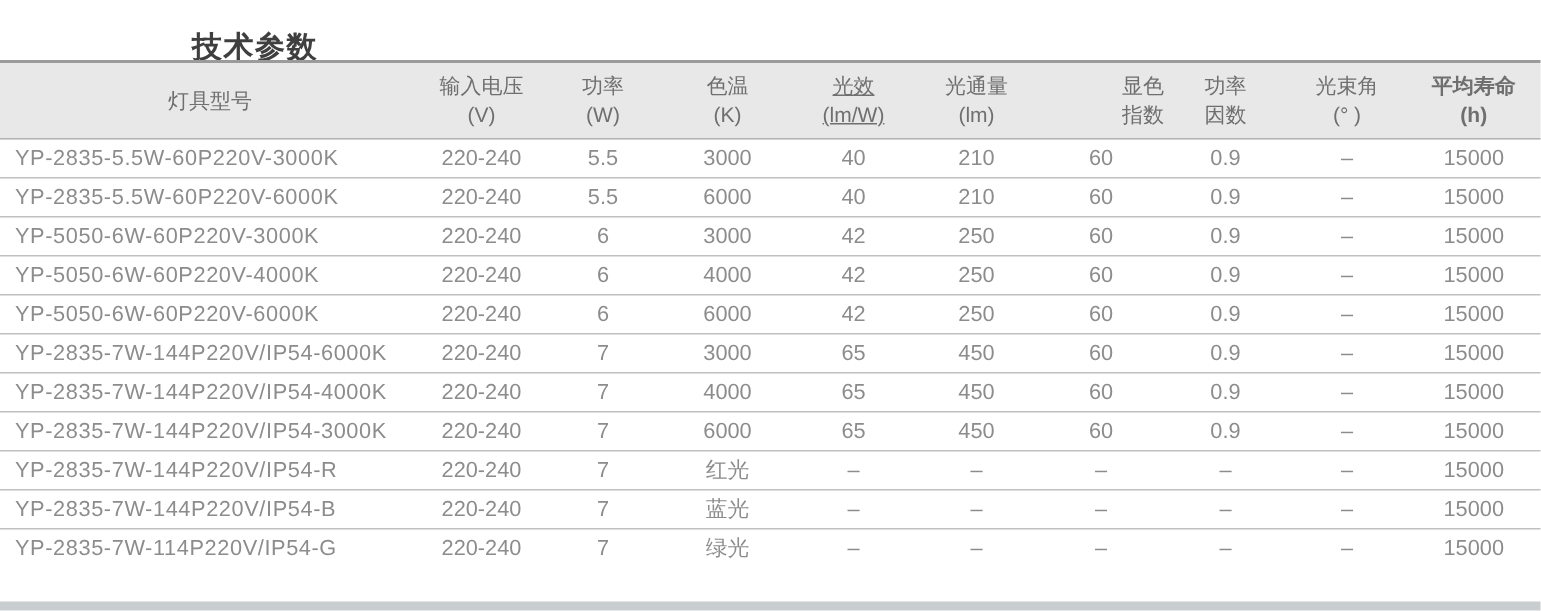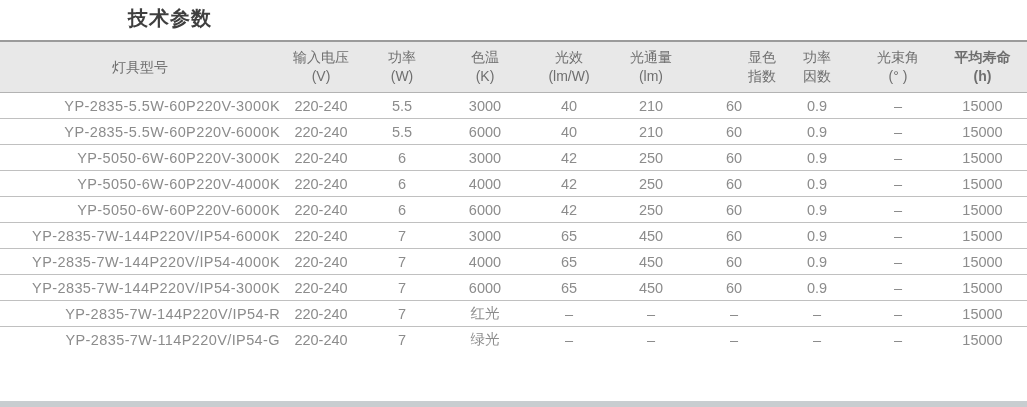--- a/index.html
+++ b/index.html
@@ -13,21 +13,21 @@
     --title-text:#3f3f3f;
   }
   html,body{margin:0;padding:0;}
   body{
     width:1027px;height:407px;
     background:#ffffff;
     font-family:"Liberation Sans","DejaVu Sans",sans-serif;
     position:relative;overflow:hidden;
   }
   .page-title{
-    position:absolute;left:128px;top:5px;
+    position:absolute;left:128px;top:18px;
     font-size:20px;font-weight:bold;
     color:var(--title-text);
     letter-spacing:1px;
   }
   table.spec-table{
     position:absolute;left:0;top:40px;
     width:1027px;
     border-collapse:collapse;
     table-layout:fixed;
   }
@@ -42,40 +42,40 @@
     height:50px;
     padding:0;
     text-align:center;
     vertical-align:middle;
     white-space:pre-line;
   }
   .spec-table th:nth-child(1){width:280px;}
   .spec-table th:nth-child(2){width:82px;}
   .spec-table th:nth-child(3){width:80px;}
   .spec-table th:nth-child(4){width:86px;}
-  .spec-table th:nth-child(5){width:82px;}
+  .spec-table th:nth-child(5){width:82px;text-decoration:underline;}
   .spec-table th:nth-child(6){width:82px;}
   .spec-table th:nth-child(7){width:84px;text-align:right;}
   .spec-table th:nth-child(8){width:82px;}
   .spec-table th:nth-child(9){width:80px;margin-top:32px;}
   .spec-table th:nth-child(10){width:89px;font-weight:bold;}
   .spec-table td{
     height:25px;
     border-bottom:1px solid var(--row-line);
     color:var(--text);
     font-size:14.5px;
     text-align:center;
     vertical-align:middle;
     padding:0;
     white-space:nowrap;
     overflow:hidden;
   }
   .spec-table td:first-child{
-    text-align:right;
-    padding-left:23px;
+    text-align:left;
+    padding-left:10px;
     letter-spacing:0.4px;
   }
   .spec-table tbody tr:last-child td{border-bottom:none;}
   .bottom-bar{
     position:absolute;left:0;top:401px;
     width:1027px;height:6px;
     background:var(--bottom-bar);
   }
 </style>
 </head>
@@ -210,20 +210,32 @@
         <td>7</td>
         <td>红光</td>
         <td>–</td>
         <td>–</td>
         <td>–</td>
         <td>–</td>
         <td>–</td>
         <td>15000</td>
       </tr>
       <tr>
+        <td>YP-2835-7W-144P220V/IP54-B</td>
+        <td>220-240</td>
+        <td>7</td>
+        <td>蓝光</td>
+        <td>–</td>
+        <td>–</td>
+        <td>–</td>
+        <td>–</td>
+        <td>–</td>
+        <td>15000</td>
+      </tr>
+      <tr>
         <td>YP-2835-7W-114P220V/IP54-G</td>
         <td>220-240</td>
         <td>7</td>
         <td>绿光</td>
         <td>–</td>
         <td>–</td>
         <td>–</td>
         <td>–</td>
         <td>–</td>
         <td>15000</td>

